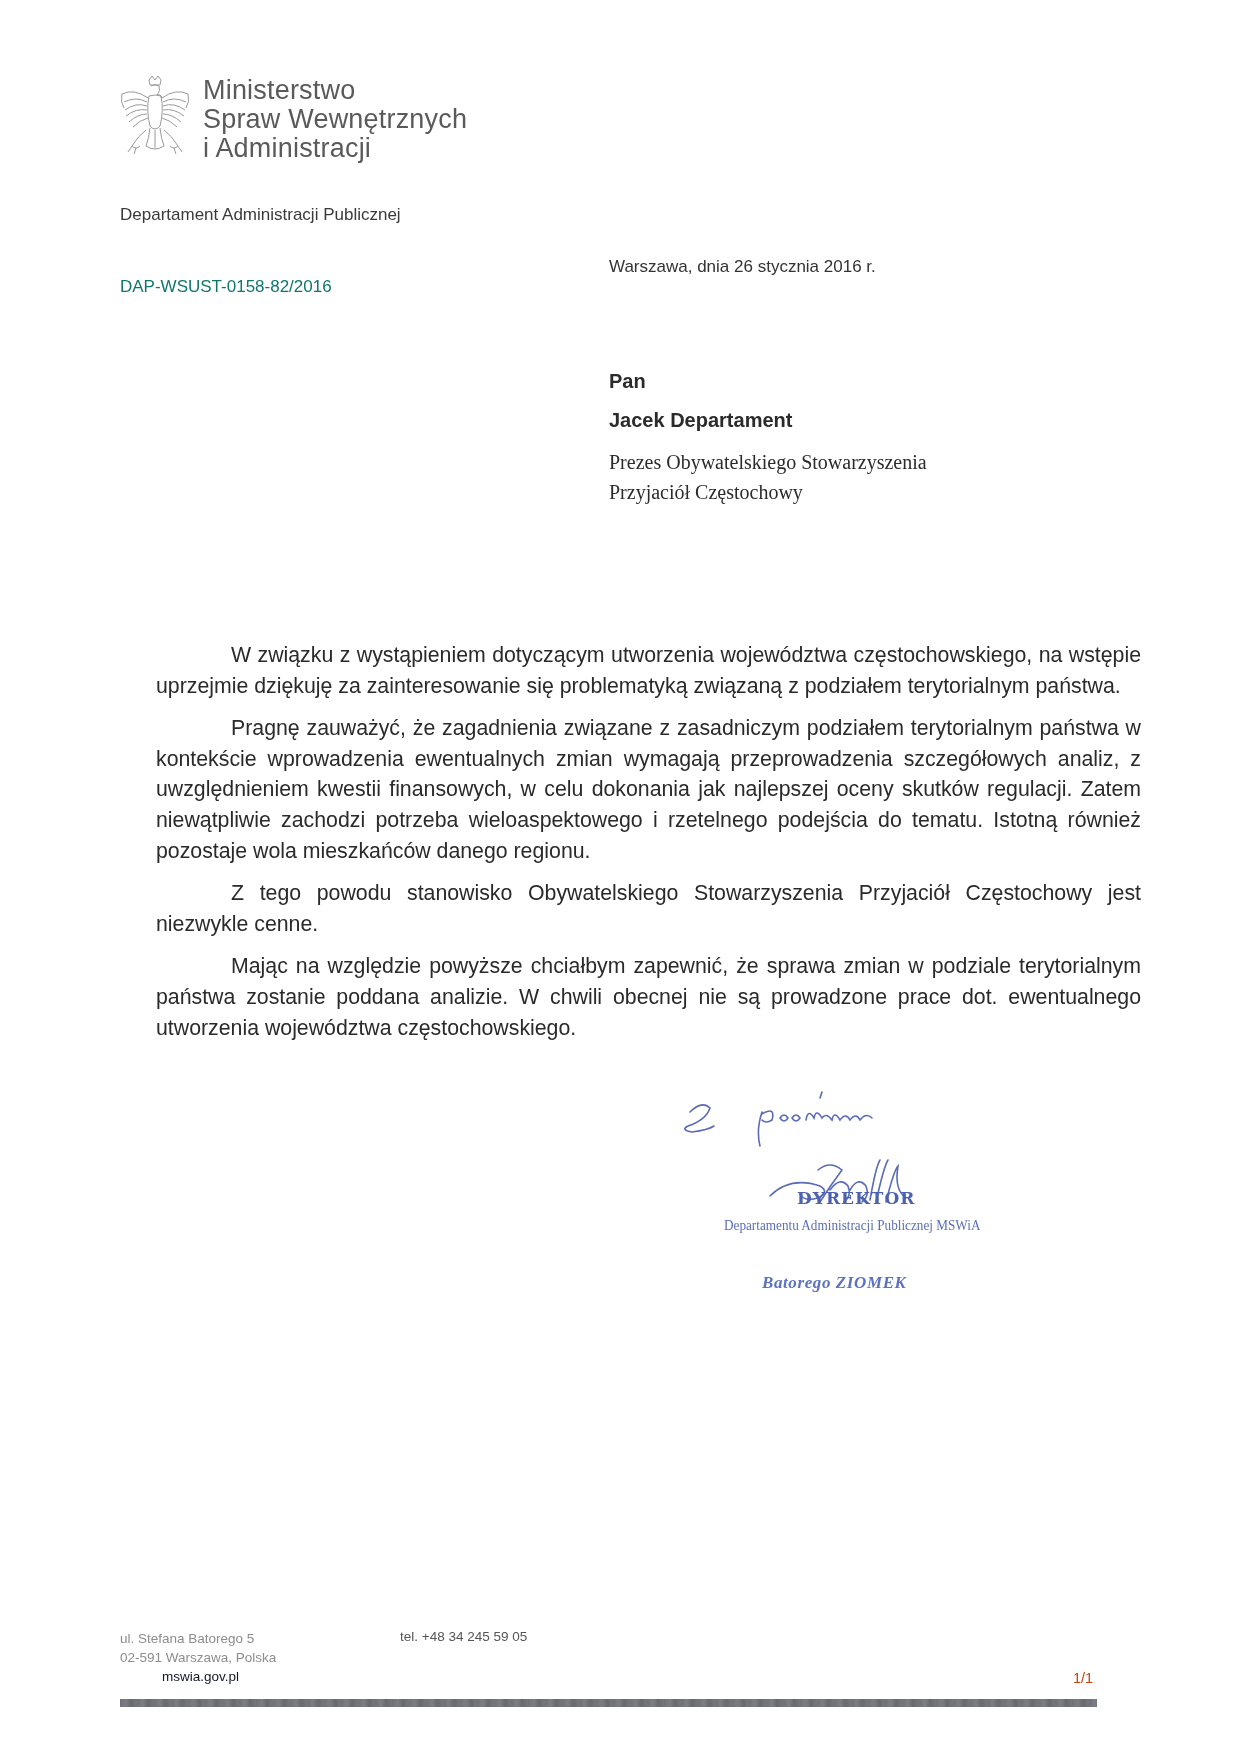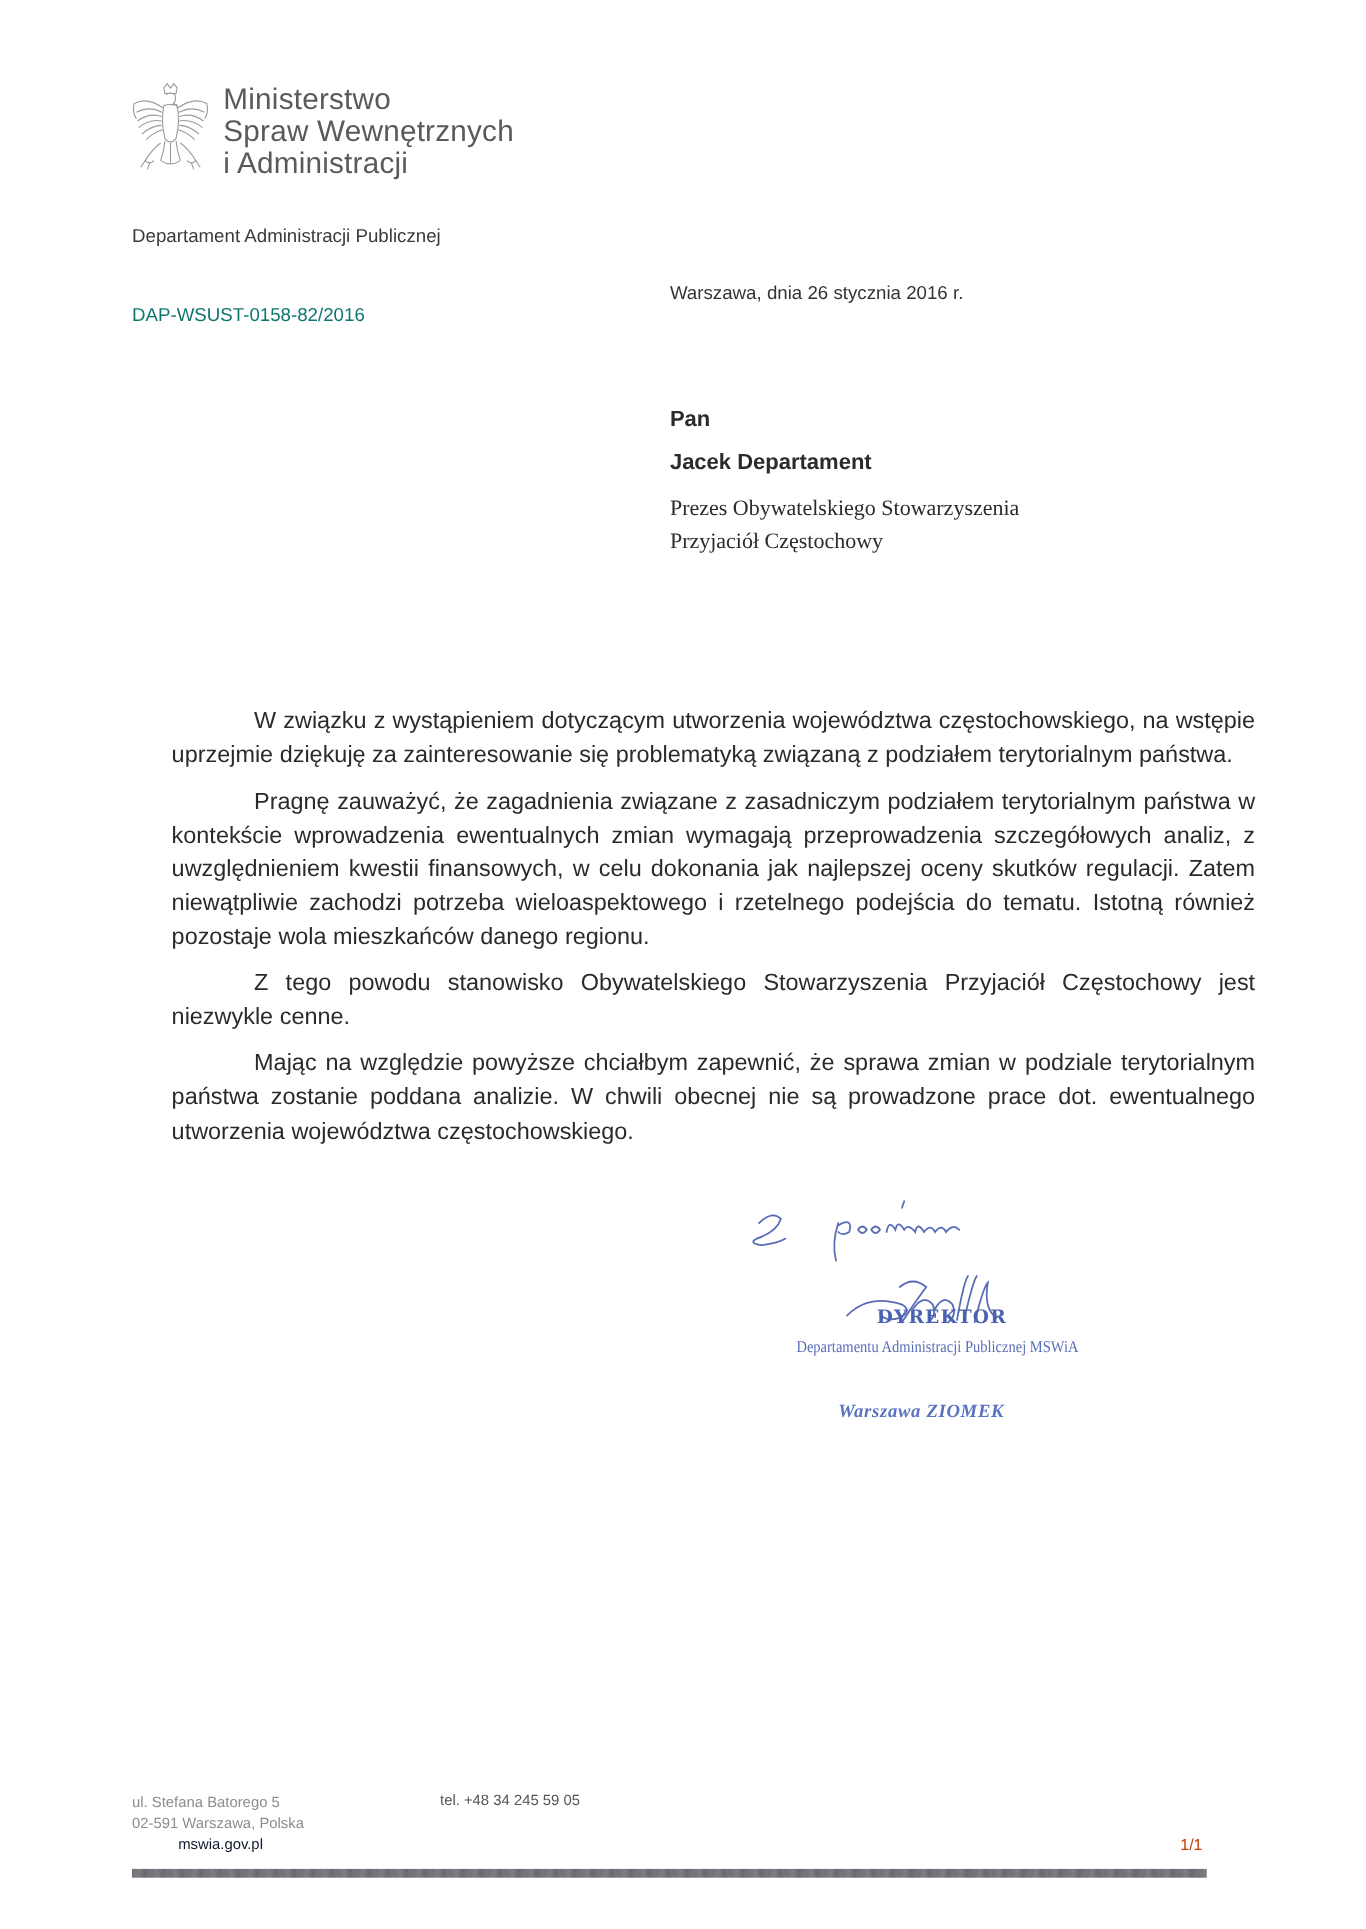--- a/index.html
+++ b/index.html
@@ -115,21 +115,21 @@
     <path d="M140 8 L142 2"></path>
 
     <path d="M90 106 Q110 86 140 96 Q150 102 138 108 Q124 112 120 104"></path>
     <path d="M138 80 Q150 70 162 80 Q150 96 140 112 M150 100 Q160 86 168 96 Q172 106 164 112 M170 100 Q178 86 186 96 Q190 106 182 112"></path>
     <path d="M190 110 Q196 76 200 70 M196 112 Q204 76 208 70 M206 112 Q214 80 218 76 Q214 100 226 108"></path>
   </g>
 </svg>
 
 <div class="abs stamp-title">DYREKTOR</div>
 <div class="abs stamp-dept">Departamentu Administracji Publicznej MSWiA</div>
-<div class="abs stamp-name">Warszawa ZIOMEK</div>
+<div class="abs stamp-name">Batorego ZIOMEK</div>
 
 <div class="abs foot-addr">
   <div>ul. Stefana Batorego 5</div>
   <div>02-591 Warszawa, Polska</div>
   <div class="web">mswia.gov.pl</div>
 </div>
 <div class="abs foot-tel">tel. +48 34 245 59 05</div>
 <div class="abs foot-page">1/1</div>
 <div class="abs foot-bar"></div>
 

